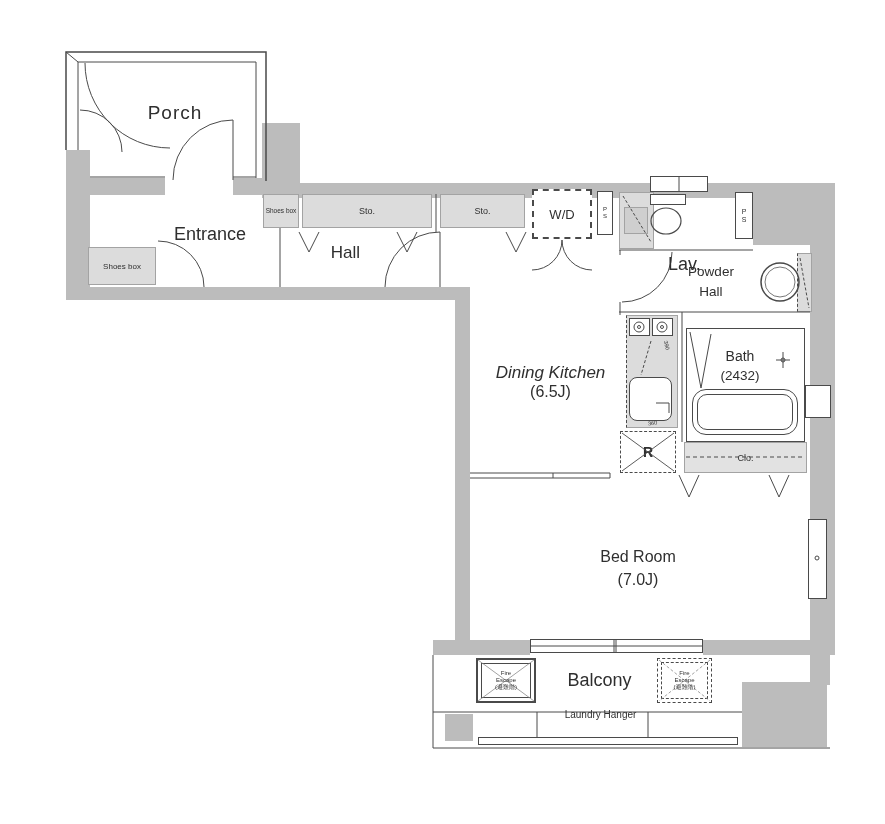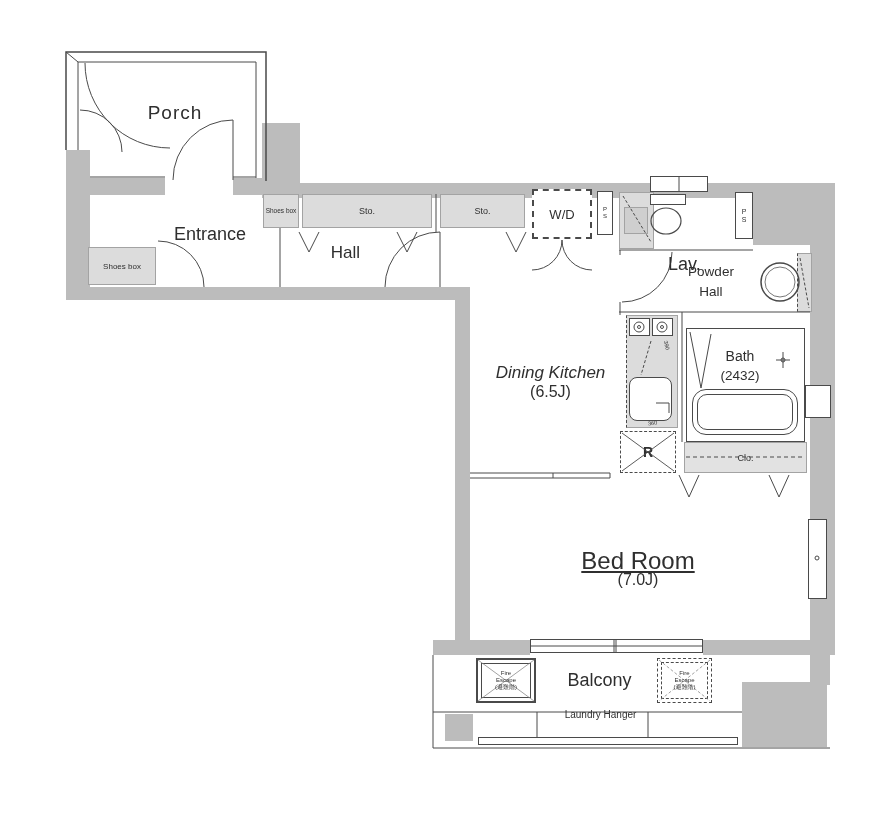--- a/index.html
+++ b/index.html
@@ -163,21 +163,21 @@
 
     <path d="M478,660 L534,701 M534,660 L478,701" stroke="#8a8a8a" stroke-width="0.8"></path>
     <path d="M659,660 L710,701 M710,660 L659,701" stroke="#8a8a8a" stroke-width="0.8" stroke-dasharray="3,2"></path>
   </svg>
 
   <div class="lb ctr" style="left:130px;top:102px;width:90px;font-size:19px;letter-spacing:1px;">Porch</div>
   <div class="lb ctr" style="left:160px;top:224px;width:100px;font-size:18px;">Entrance</div>
   <div class="lb ctr" style="left:318px;top:243px;width:55px;font-size:17px;">Hall</div>
   <div class="lb ctr" style="left:473px;top:363px;width:155px;font-size:17px;font-style:italic;">Dining Kitchen</div>
   <div class="lb ctr" style="left:473px;top:382px;width:155px;font-size:16px;">(6.5J)</div>
-  <div class="lb ctr" style="left:558px;top:547px;width:160px;font-size:24px;text-decoration:underline;">Bed Room</div>
+  <div class="lb ctr" style="left:558px;top:547px;width:160px;font-size:16px;">Bed Room</div>
   <div class="lb ctr" style="left:558px;top:570px;width:160px;font-size:16px;">(7.0J)</div>
   <div class="lb ctr" style="left:552px;top:670px;width:95px;font-size:18px;">Balcony</div>
   <div class="lb" style="left:668px;top:210px;font-size:18px;margin-top:44px;">Lav.</div>
   <div class="lb ctr" style="left:678px;top:262px;width:66px;font-size:13.5px;line-height:1.5;">Powder Hall</div>
   <div class="lb ctr" style="left:700px;top:348px;width:80px;font-size:14px;">Bath</div>
   <div class="lb ctr" style="left:697px;top:368px;width:86px;font-size:13.5px;">(2432)</div>
   <div class="lb ctr" style="left:548px;top:709px;width:105px;font-size:10px;">Laundry Hanger</div>
   <div class="lb" style="left:662px;top:342px;font-size:5.5px;transform:rotate(75deg);">390</div>
   <div class="lb" style="left:648px;top:420px;font-size:5.5px;transform:rotate(-8deg);">360</div>
 

